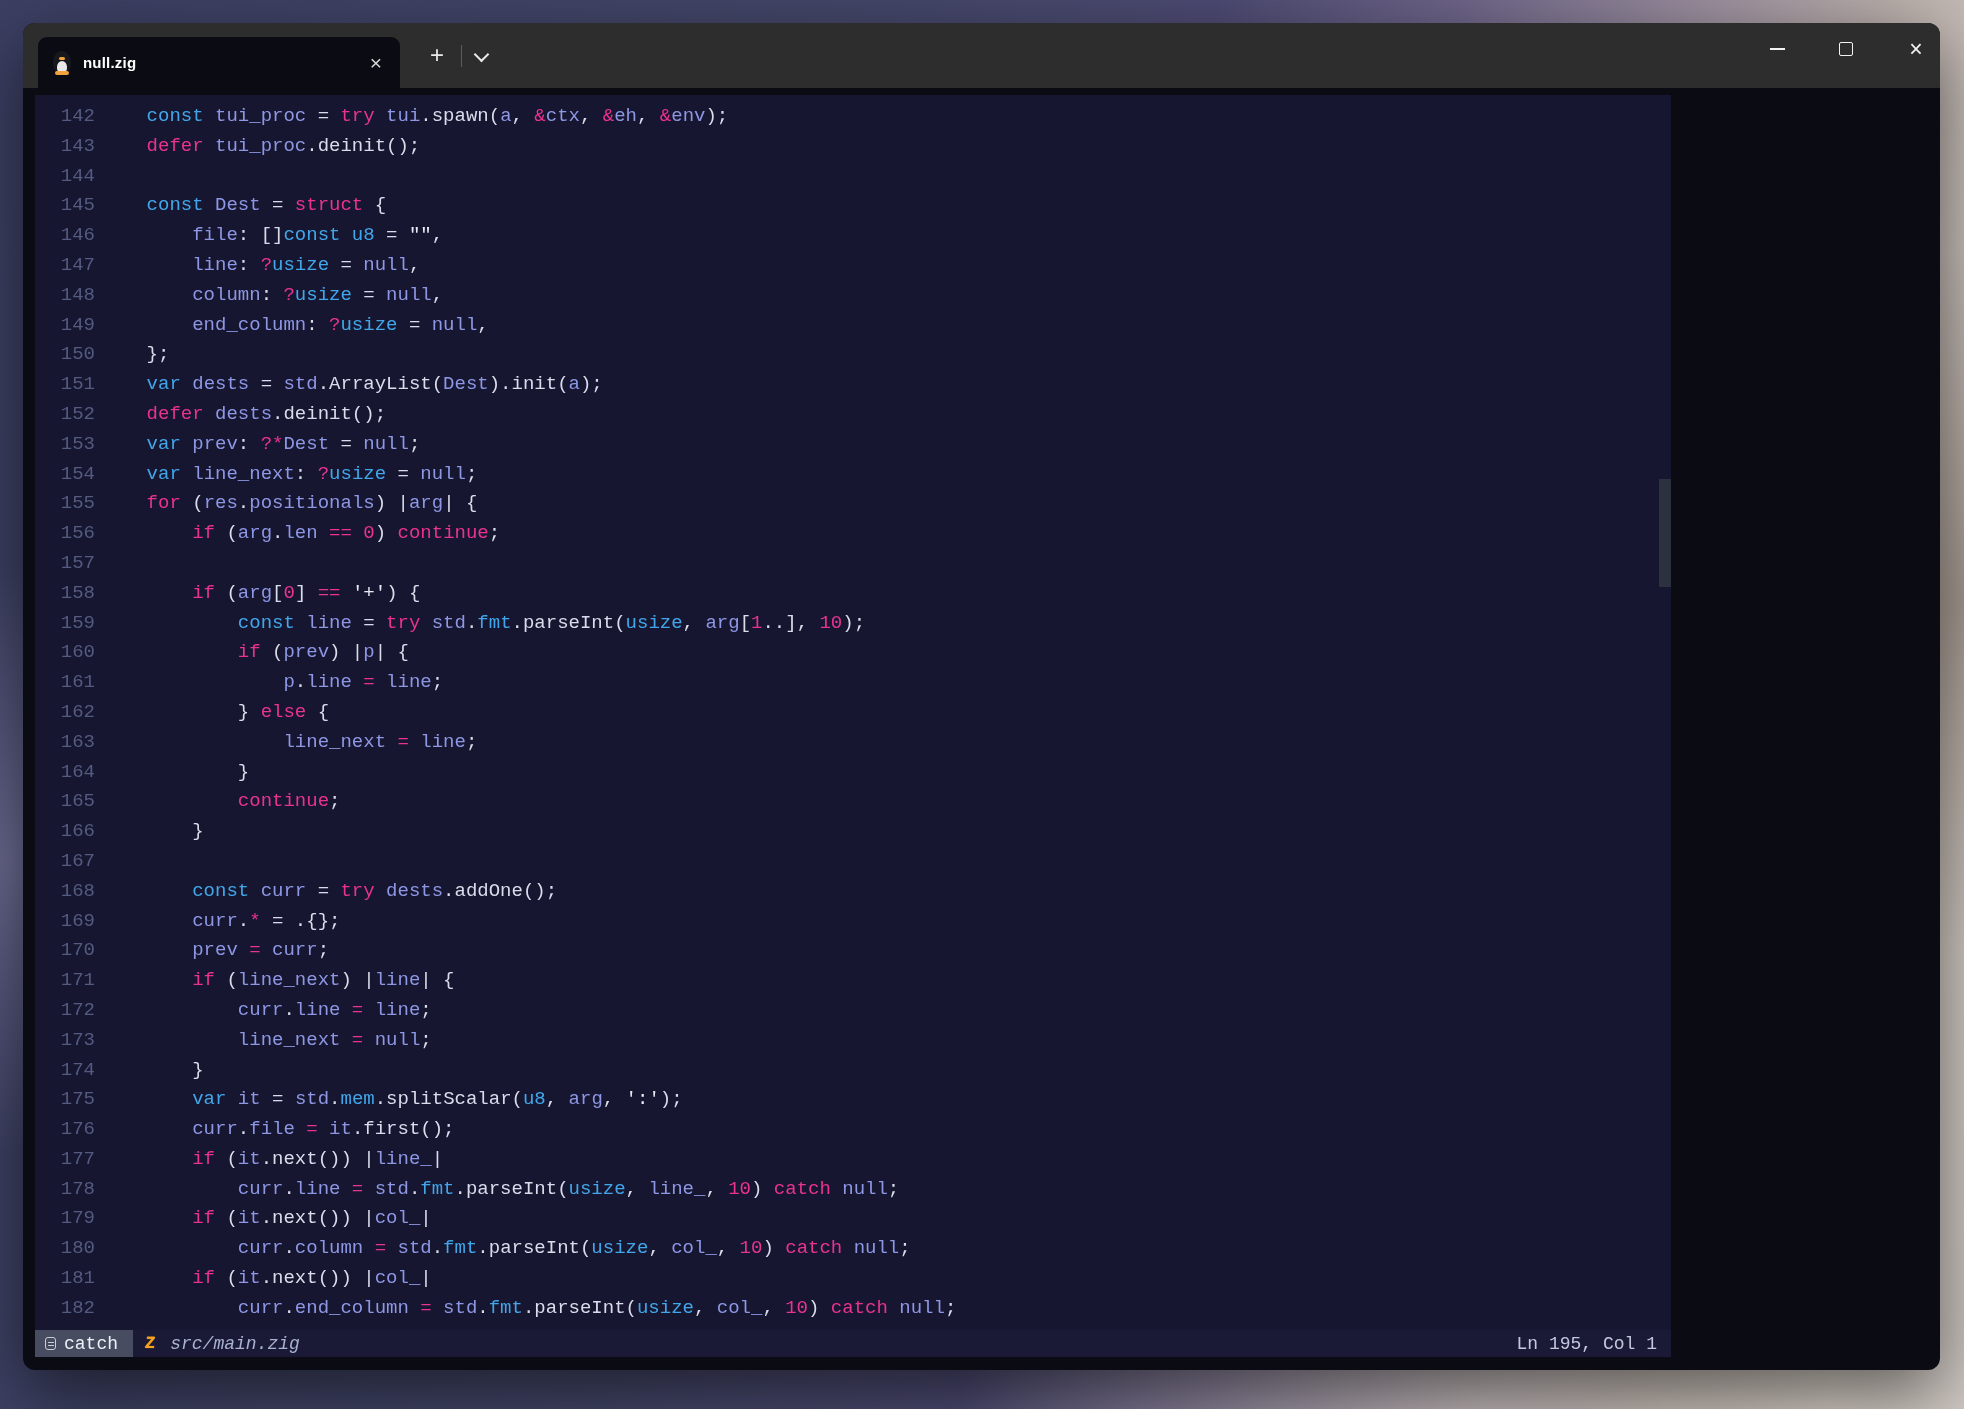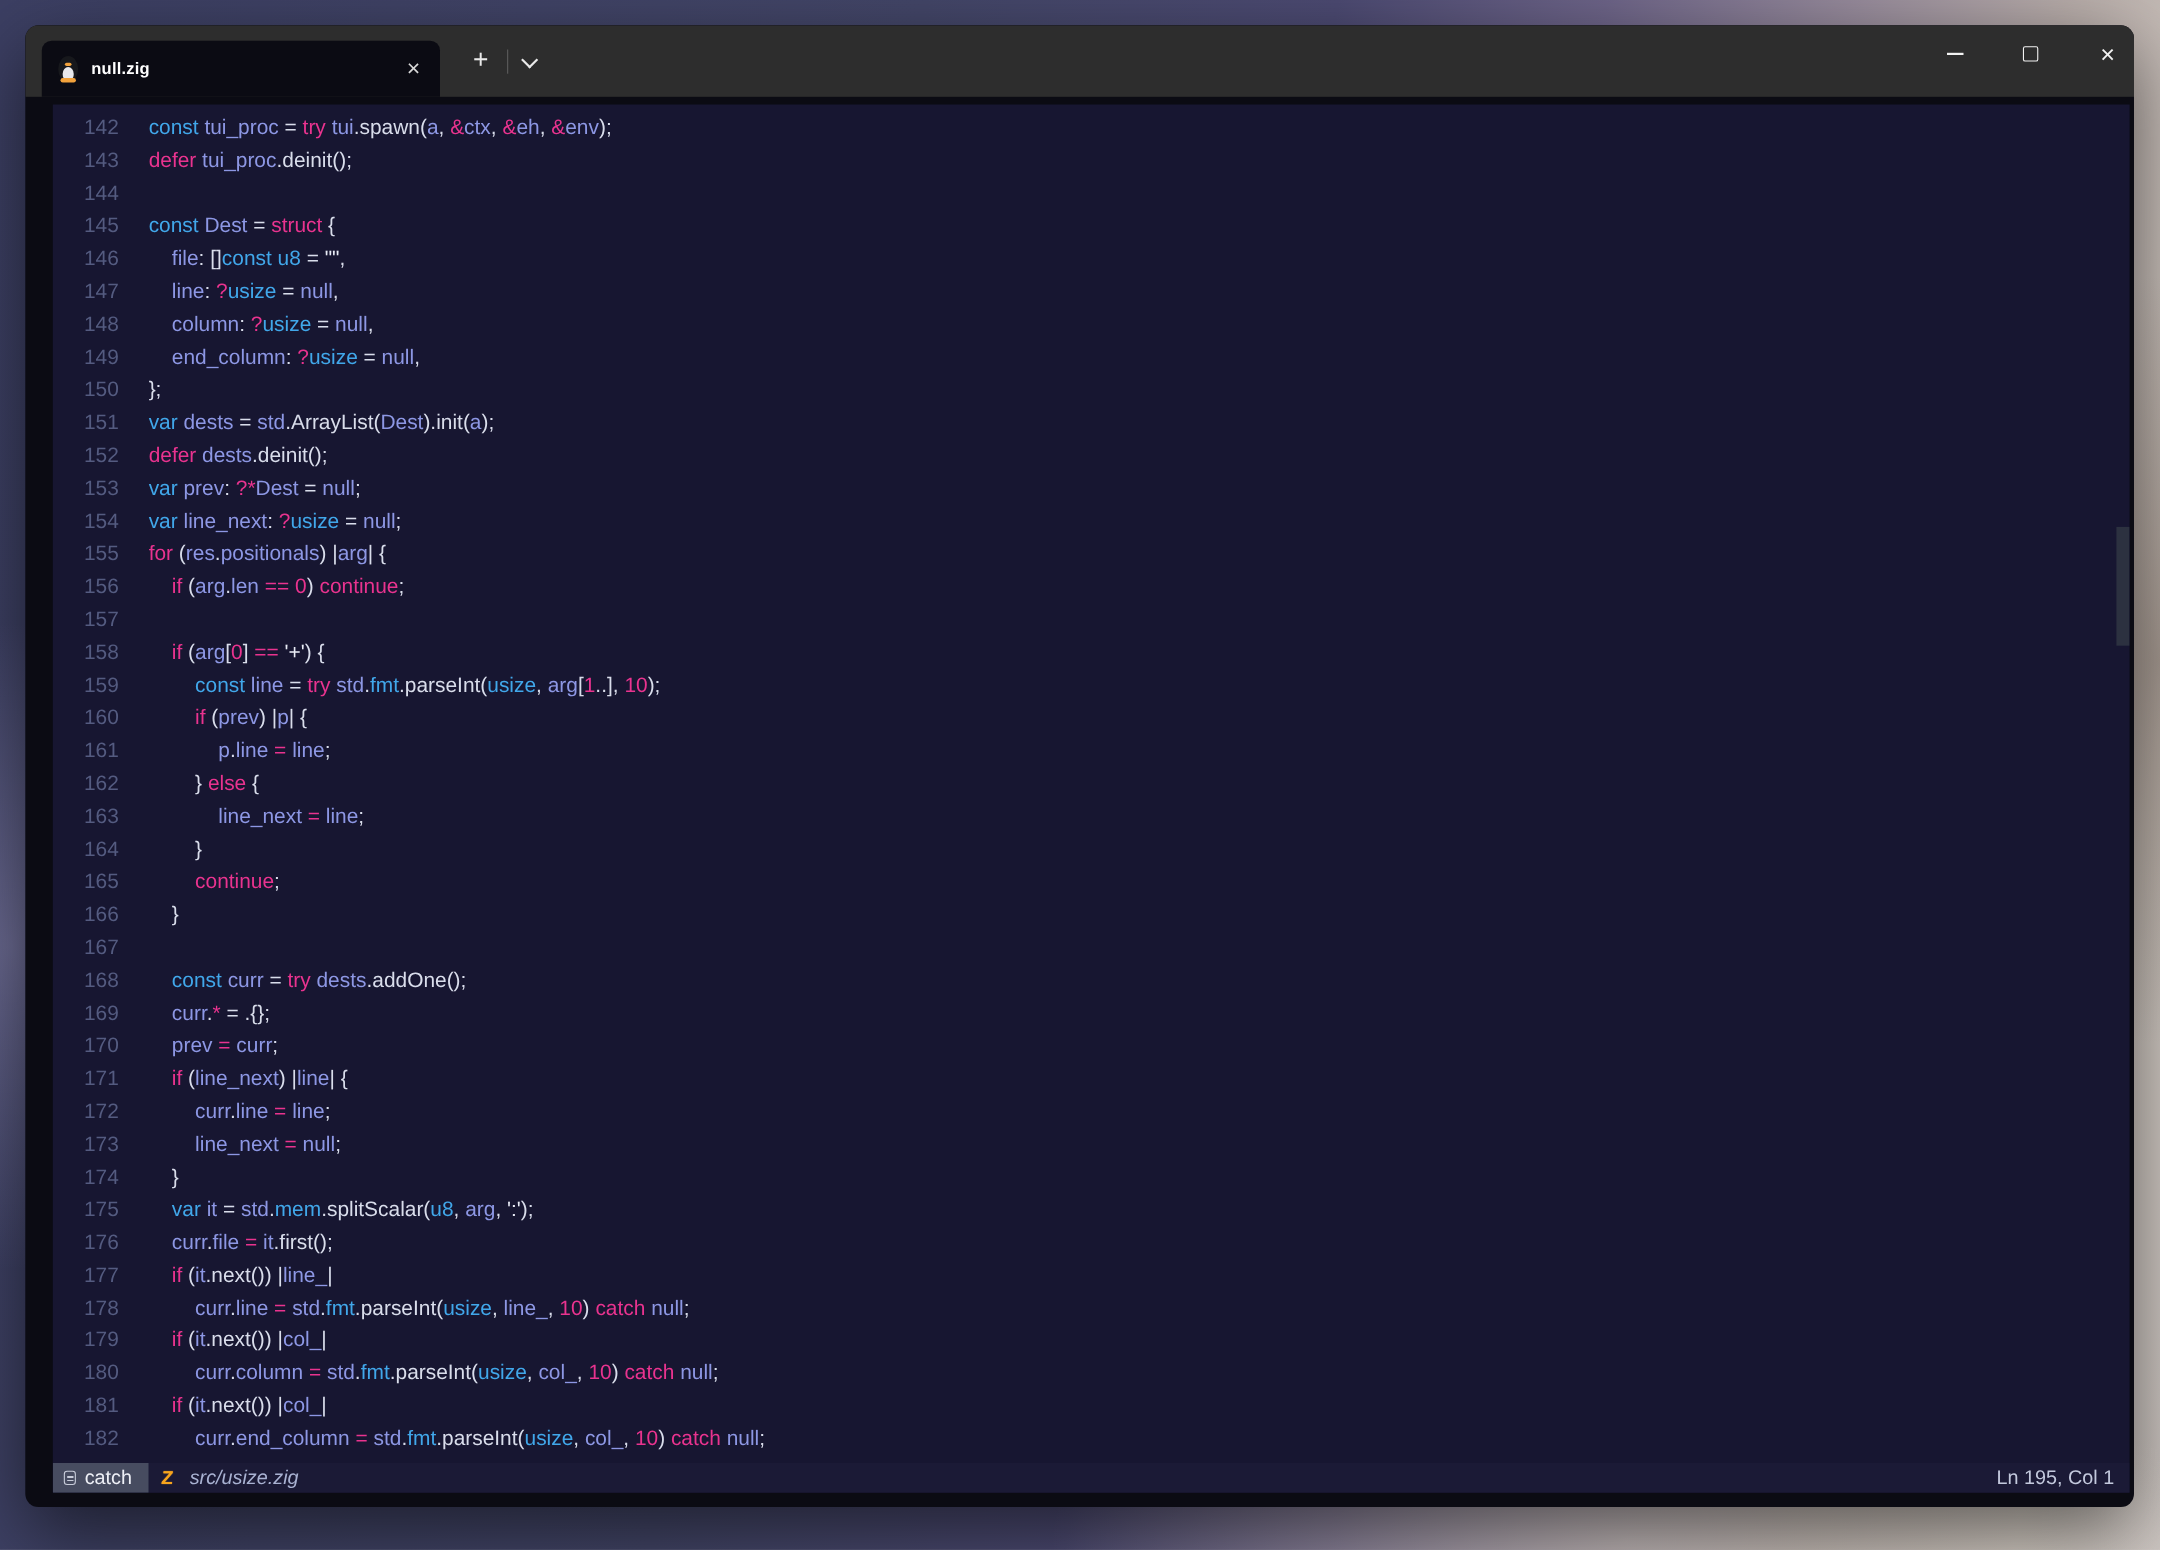--- a/index.html
+++ b/index.html
@@ -39,23 +39,23 @@
   .chev{position:absolute;left:453px;top:26px;width:9px;height:9px;
     border-right:2px solid #e9e9e9;border-bottom:2px solid #e9e9e9;transform:rotate(45deg);}
   
   .wc{position:absolute;top:0;height:52px;width:46px;display:flex;align-items:center;justify-content:center;}
   .wc-min{left:1731px;} .wc-max{left:1800px;} .wc-close{left:1870px;}
   .wc-min .bar{width:15px;height:2px;background:#f2f2f2;}
   .wc-max .box{width:12px;height:12px;border:1.6px solid #f2f2f2;border-radius:2px;}
   .wc-close .x{color:#f2f2f2;font-size:23px;font-weight:300;line-height:1;}
   
   .term{
-    position:absolute;left:25px;top:72px;width:1888px;height:1262px;
+    position:absolute;left:12px;top:72px;width:1636px;height:1262px;
     background:#171631;overflow:hidden;
-    font-family:Liberation Sans, sans-serif;
+    font-family:Liberation Mono, monospace;
   }
   .code{position:absolute;left:0;top:0;right:0;bottom:27px;padding-top:7px;
     font-size:19px;line-height:29.8px;white-space:pre;}
   .cl{display:flex;min-height:29.8px;}
   .ln{width:60px;flex:none;text-align:right;}
   .ct{padding-left:6px;}
   .thumb{position:absolute;right:0;top:384px;width:12px;height:108px;background:#2c3140;}
   
   .status{
     position:absolute;left:0;right:0;bottom:0;height:27px;background:#1b1a36;
@@ -106,18 +106,18 @@
   <div class="term">
     <div class="code"><div class="cl"><span class="ln" style="color: rgb(84, 91, 128);">142</span><span class="ct"><span style="color: rgb(217, 221, 235);">    </span><span style="color: rgb(65, 167, 234);">const</span><span style="color: rgb(217, 221, 235);"> </span><span style="color: rgb(141, 151, 228);">tui_proc</span><span style="color: rgb(217, 221, 235);"> = </span><span style="color: rgb(233, 51, 143);">try</span><span style="color: rgb(217, 221, 235);"> </span><span style="color: rgb(141, 151, 228);">tui</span><span style="color: rgb(217, 221, 235);">.spawn(</span><span style="color: rgb(141, 151, 228);">a</span><span style="color: rgb(217, 221, 235);">, </span><span style="color: rgb(233, 51, 143);">&amp;</span><span style="color: rgb(141, 151, 228);">ctx</span><span style="color: rgb(217, 221, 235);">, </span><span style="color: rgb(233, 51, 143);">&amp;</span><span style="color: rgb(141, 151, 228);">eh</span><span style="color: rgb(217, 221, 235);">, </span><span style="color: rgb(233, 51, 143);">&amp;</span><span style="color: rgb(141, 151, 228);">env</span><span style="color: rgb(217, 221, 235);">);</span></span></div><div class="cl"><span class="ln" style="color: rgb(84, 91, 128);">143</span><span class="ct"><span style="color: rgb(217, 221, 235);">    </span><span style="color: rgb(233, 51, 143);">defer</span><span style="color: rgb(217, 221, 235);"> </span><span style="color: rgb(141, 151, 228);">tui_proc</span><span style="color: rgb(217, 221, 235);">.deinit();</span></span></div><div class="cl"><span class="ln" style="color: rgb(84, 91, 128);">144</span><span class="ct"></span></div><div class="cl"><span class="ln" style="color: rgb(84, 91, 128);">145</span><span class="ct"><span style="color: rgb(217, 221, 235);">    </span><span style="color: rgb(65, 167, 234);">const</span><span style="color: rgb(217, 221, 235);"> </span><span style="color: rgb(141, 151, 228);">Dest</span><span style="color: rgb(217, 221, 235);"> = </span><span style="color: rgb(233, 51, 143);">struct</span><span style="color: rgb(217, 221, 235);"> {</span></span></div><div class="cl"><span class="ln" style="color: rgb(84, 91, 128);">146</span><span class="ct"><span style="color: rgb(217, 221, 235);">        </span><span style="color: rgb(141, 151, 228);">file</span><span style="color: rgb(217, 221, 235);">: []</span><span style="color: rgb(65, 167, 234);">const u8</span><span style="color: rgb(217, 221, 235);"> = </span><span style="color: rgb(232, 235, 245);">""</span><span style="color: rgb(217, 221, 235);">,</span></span></div><div class="cl"><span class="ln" style="color: rgb(84, 91, 128);">147</span><span class="ct"><span style="color: rgb(217, 221, 235);">        </span><span style="color: rgb(141, 151, 228);">line</span><span style="color: rgb(217, 221, 235);">: </span><span style="color: rgb(233, 51, 143);">?</span><span style="color: rgb(65, 167, 234);">usize</span><span style="color: rgb(217, 221, 235);"> = </span><span style="color: rgb(141, 151, 228);">null</span><span style="color: rgb(217, 221, 235);">,</span></span></div><div class="cl"><span class="ln" style="color: rgb(84, 91, 128);">148</span><span class="ct"><span style="color: rgb(217, 221, 235);">        </span><span style="color: rgb(141, 151, 228);">column</span><span style="color: rgb(217, 221, 235);">: </span><span style="color: rgb(233, 51, 143);">?</span><span style="color: rgb(65, 167, 234);">usize</span><span style="color: rgb(217, 221, 235);"> = </span><span style="color: rgb(141, 151, 228);">null</span><span style="color: rgb(217, 221, 235);">,</span></span></div><div class="cl"><span class="ln" style="color: rgb(84, 91, 128);">149</span><span class="ct"><span style="color: rgb(217, 221, 235);">        </span><span style="color: rgb(141, 151, 228);">end_column</span><span style="color: rgb(217, 221, 235);">: </span><span style="color: rgb(233, 51, 143);">?</span><span style="color: rgb(65, 167, 234);">usize</span><span style="color: rgb(217, 221, 235);"> = </span><span style="color: rgb(141, 151, 228);">null</span><span style="color: rgb(217, 221, 235);">,</span></span></div><div class="cl"><span class="ln" style="color: rgb(84, 91, 128);">150</span><span class="ct"><span style="color: rgb(217, 221, 235);">    };</span></span></div><div class="cl"><span class="ln" style="color: rgb(84, 91, 128);">151</span><span class="ct"><span style="color: rgb(217, 221, 235);">    </span><span style="color: rgb(65, 167, 234);">var</span><span style="color: rgb(217, 221, 235);"> </span><span style="color: rgb(141, 151, 228);">dests</span><span style="color: rgb(217, 221, 235);"> = </span><span style="color: rgb(141, 151, 228);">std</span><span style="color: rgb(217, 221, 235);">.ArrayList(</span><span style="color: rgb(141, 151, 228);">Dest</span><span style="color: rgb(217, 221, 235);">).init(</span><span style="color: rgb(141, 151, 228);">a</span><span style="color: rgb(217, 221, 235);">);</span></span></div><div class="cl"><span class="ln" style="color: rgb(84, 91, 128);">152</span><span class="ct"><span style="color: rgb(217, 221, 235);">    </span><span style="color: rgb(233, 51, 143);">defer</span><span style="color: rgb(217, 221, 235);"> </span><span style="color: rgb(141, 151, 228);">dests</span><span style="color: rgb(217, 221, 235);">.deinit();</span></span></div><div class="cl"><span class="ln" style="color: rgb(84, 91, 128);">153</span><span class="ct"><span style="color: rgb(217, 221, 235);">    </span><span style="color: rgb(65, 167, 234);">var</span><span style="color: rgb(217, 221, 235);"> </span><span style="color: rgb(141, 151, 228);">prev</span><span style="color: rgb(217, 221, 235);">: </span><span style="color: rgb(233, 51, 143);">?*</span><span style="color: rgb(141, 151, 228);">Dest</span><span style="color: rgb(217, 221, 235);"> = </span><span style="color: rgb(141, 151, 228);">null</span><span style="color: rgb(217, 221, 235);">;</span></span></div><div class="cl"><span class="ln" style="color: rgb(84, 91, 128);">154</span><span class="ct"><span style="color: rgb(217, 221, 235);">    </span><span style="color: rgb(65, 167, 234);">var</span><span style="color: rgb(217, 221, 235);"> </span><span style="color: rgb(141, 151, 228);">line_next</span><span style="color: rgb(217, 221, 235);">: </span><span style="color: rgb(233, 51, 143);">?</span><span style="color: rgb(65, 167, 234);">usize</span><span style="color: rgb(217, 221, 235);"> = </span><span style="color: rgb(141, 151, 228);">null</span><span style="color: rgb(217, 221, 235);">;</span></span></div><div class="cl"><span class="ln" style="color: rgb(84, 91, 128);">155</span><span class="ct"><span style="color: rgb(217, 221, 235);">    </span><span style="color: rgb(233, 51, 143);">for</span><span style="color: rgb(217, 221, 235);"> (</span><span style="color: rgb(141, 151, 228);">res</span><span style="color: rgb(217, 221, 235);">.</span><span style="color: rgb(141, 151, 228);">positionals</span><span style="color: rgb(217, 221, 235);">) |</span><span style="color: rgb(141, 151, 228);">arg</span><span style="color: rgb(217, 221, 235);">| {</span></span></div><div class="cl"><span class="ln" style="color: rgb(84, 91, 128);">156</span><span class="ct"><span style="color: rgb(217, 221, 235);">        </span><span style="color: rgb(233, 51, 143);">if</span><span style="color: rgb(217, 221, 235);"> (</span><span style="color: rgb(141, 151, 228);">arg</span><span style="color: rgb(217, 221, 235);">.</span><span style="color: rgb(141, 151, 228);">len</span><span style="color: rgb(217, 221, 235);"> </span><span style="color: rgb(233, 51, 143);">==</span><span style="color: rgb(217, 221, 235);"> </span><span style="color: rgb(233, 51, 143);">0</span><span style="color: rgb(217, 221, 235);">) </span><span style="color: rgb(233, 51, 143);">continue</span><span style="color: rgb(217, 221, 235);">;</span></span></div><div class="cl"><span class="ln" style="color: rgb(84, 91, 128);">157</span><span class="ct"></span></div><div class="cl"><span class="ln" style="color: rgb(84, 91, 128);">158</span><span class="ct"><span style="color: rgb(217, 221, 235);">        </span><span style="color: rgb(233, 51, 143);">if</span><span style="color: rgb(217, 221, 235);"> (</span><span style="color: rgb(141, 151, 228);">arg</span><span style="color: rgb(217, 221, 235);">[</span><span style="color: rgb(233, 51, 143);">0</span><span style="color: rgb(217, 221, 235);">] </span><span style="color: rgb(233, 51, 143);">==</span><span style="color: rgb(217, 221, 235);"> </span><span style="color: rgb(232, 235, 245);">'+'</span><span style="color: rgb(217, 221, 235);">) {</span></span></div><div class="cl"><span class="ln" style="color: rgb(84, 91, 128);">159</span><span class="ct"><span style="color: rgb(217, 221, 235);">            </span><span style="color: rgb(65, 167, 234);">const</span><span style="color: rgb(217, 221, 235);"> </span><span style="color: rgb(141, 151, 228);">line</span><span style="color: rgb(217, 221, 235);"> = </span><span style="color: rgb(233, 51, 143);">try</span><span style="color: rgb(217, 221, 235);"> </span><span style="color: rgb(141, 151, 228);">std</span><span style="color: rgb(217, 221, 235);">.</span><span style="color: rgb(65, 167, 234);">fmt</span><span style="color: rgb(217, 221, 235);">.parseInt(</span><span style="color: rgb(65, 167, 234);">usize</span><span style="color: rgb(217, 221, 235);">, </span><span style="color: rgb(141, 151, 228);">arg</span><span style="color: rgb(217, 221, 235);">[</span><span style="color: rgb(233, 51, 143);">1</span><span style="color: rgb(217, 221, 235);">..], </span><span style="color: rgb(233, 51, 143);">10</span><span style="color: rgb(217, 221, 235);">);</span></span></div><div class="cl"><span class="ln" style="color: rgb(84, 91, 128);">160</span><span class="ct"><span style="color: rgb(217, 221, 235);">            </span><span style="color: rgb(233, 51, 143);">if</span><span style="color: rgb(217, 221, 235);"> (</span><span style="color: rgb(141, 151, 228);">prev</span><span style="color: rgb(217, 221, 235);">) |</span><span style="color: rgb(141, 151, 228);">p</span><span style="color: rgb(217, 221, 235);">| {</span></span></div><div class="cl"><span class="ln" style="color: rgb(84, 91, 128);">161</span><span class="ct"><span style="color: rgb(217, 221, 235);">                </span><span style="color: rgb(141, 151, 228);">p</span><span style="color: rgb(217, 221, 235);">.</span><span style="color: rgb(141, 151, 228);">line</span><span style="color: rgb(217, 221, 235);"> </span><span style="color: rgb(233, 51, 143);">=</span><span style="color: rgb(217, 221, 235);"> </span><span style="color: rgb(141, 151, 228);">line</span><span style="color: rgb(217, 221, 235);">;</span></span></div><div class="cl"><span class="ln" style="color: rgb(84, 91, 128);">162</span><span class="ct"><span style="color: rgb(217, 221, 235);">            } </span><span style="color: rgb(233, 51, 143);">else</span><span style="color: rgb(217, 221, 235);"> {</span></span></div><div class="cl"><span class="ln" style="color: rgb(84, 91, 128);">163</span><span class="ct"><span style="color: rgb(217, 221, 235);">                </span><span style="color: rgb(141, 151, 228);">line_next</span><span style="color: rgb(217, 221, 235);"> </span><span style="color: rgb(233, 51, 143);">=</span><span style="color: rgb(217, 221, 235);"> </span><span style="color: rgb(141, 151, 228);">line</span><span style="color: rgb(217, 221, 235);">;</span></span></div><div class="cl"><span class="ln" style="color: rgb(84, 91, 128);">164</span><span class="ct"><span style="color: rgb(217, 221, 235);">            }</span></span></div><div class="cl"><span class="ln" style="color: rgb(84, 91, 128);">165</span><span class="ct"><span style="color: rgb(217, 221, 235);">            </span><span style="color: rgb(233, 51, 143);">continue</span><span style="color: rgb(217, 221, 235);">;</span></span></div><div class="cl"><span class="ln" style="color: rgb(84, 91, 128);">166</span><span class="ct"><span style="color: rgb(217, 221, 235);">        }</span></span></div><div class="cl"><span class="ln" style="color: rgb(84, 91, 128);">167</span><span class="ct"></span></div><div class="cl"><span class="ln" style="color: rgb(84, 91, 128);">168</span><span class="ct"><span style="color: rgb(217, 221, 235);">        </span><span style="color: rgb(65, 167, 234);">const</span><span style="color: rgb(217, 221, 235);"> </span><span style="color: rgb(141, 151, 228);">curr</span><span style="color: rgb(217, 221, 235);"> = </span><span style="color: rgb(233, 51, 143);">try</span><span style="color: rgb(217, 221, 235);"> </span><span style="color: rgb(141, 151, 228);">dests</span><span style="color: rgb(217, 221, 235);">.addOne();</span></span></div><div class="cl"><span class="ln" style="color: rgb(84, 91, 128);">169</span><span class="ct"><span style="color: rgb(217, 221, 235);">        </span><span style="color: rgb(141, 151, 228);">curr</span><span style="color: rgb(217, 221, 235);">.</span><span style="color: rgb(233, 51, 143);">*</span><span style="color: rgb(217, 221, 235);"> = .{};</span></span></div><div class="cl"><span class="ln" style="color: rgb(84, 91, 128);">170</span><span class="ct"><span style="color: rgb(217, 221, 235);">        </span><span style="color: rgb(141, 151, 228);">prev</span><span style="color: rgb(217, 221, 235);"> </span><span style="color: rgb(233, 51, 143);">=</span><span style="color: rgb(217, 221, 235);"> </span><span style="color: rgb(141, 151, 228);">curr</span><span style="color: rgb(217, 221, 235);">;</span></span></div><div class="cl"><span class="ln" style="color: rgb(84, 91, 128);">171</span><span class="ct"><span style="color: rgb(217, 221, 235);">        </span><span style="color: rgb(233, 51, 143);">if</span><span style="color: rgb(217, 221, 235);"> (</span><span style="color: rgb(141, 151, 228);">line_next</span><span style="color: rgb(217, 221, 235);">) |</span><span style="color: rgb(141, 151, 228);">line</span><span style="color: rgb(217, 221, 235);">| {</span></span></div><div class="cl"><span class="ln" style="color: rgb(84, 91, 128);">172</span><span class="ct"><span style="color: rgb(217, 221, 235);">            </span><span style="color: rgb(141, 151, 228);">curr</span><span style="color: rgb(217, 221, 235);">.</span><span style="color: rgb(141, 151, 228);">line</span><span style="color: rgb(217, 221, 235);"> </span><span style="color: rgb(233, 51, 143);">=</span><span style="color: rgb(217, 221, 235);"> </span><span style="color: rgb(141, 151, 228);">line</span><span style="color: rgb(217, 221, 235);">;</span></span></div><div class="cl"><span class="ln" style="color: rgb(84, 91, 128);">173</span><span class="ct"><span style="color: rgb(217, 221, 235);">            </span><span style="color: rgb(141, 151, 228);">line_next</span><span style="color: rgb(217, 221, 235);"> </span><span style="color: rgb(233, 51, 143);">=</span><span style="color: rgb(217, 221, 235);"> </span><span style="color: rgb(141, 151, 228);">null</span><span style="color: rgb(217, 221, 235);">;</span></span></div><div class="cl"><span class="ln" style="color: rgb(84, 91, 128);">174</span><span class="ct"><span style="color: rgb(217, 221, 235);">        }</span></span></div><div class="cl"><span class="ln" style="color: rgb(84, 91, 128);">175</span><span class="ct"><span style="color: rgb(217, 221, 235);">        </span><span style="color: rgb(65, 167, 234);">var</span><span style="color: rgb(217, 221, 235);"> </span><span style="color: rgb(141, 151, 228);">it</span><span style="color: rgb(217, 221, 235);"> = </span><span style="color: rgb(141, 151, 228);">std</span><span style="color: rgb(217, 221, 235);">.</span><span style="color: rgb(65, 167, 234);">mem</span><span style="color: rgb(217, 221, 235);">.splitScalar(</span><span style="color: rgb(65, 167, 234);">u8</span><span style="color: rgb(217, 221, 235);">, </span><span style="color: rgb(141, 151, 228);">arg</span><span style="color: rgb(217, 221, 235);">, </span><span style="color: rgb(232, 235, 245);">':'</span><span style="color: rgb(217, 221, 235);">);</span></span></div><div class="cl"><span class="ln" style="color: rgb(84, 91, 128);">176</span><span class="ct"><span style="color: rgb(217, 221, 235);">        </span><span style="color: rgb(141, 151, 228);">curr</span><span style="color: rgb(217, 221, 235);">.</span><span style="color: rgb(141, 151, 228);">file</span><span style="color: rgb(217, 221, 235);"> </span><span style="color: rgb(233, 51, 143);">=</span><span style="color: rgb(217, 221, 235);"> </span><span style="color: rgb(141, 151, 228);">it</span><span style="color: rgb(217, 221, 235);">.first();</span></span></div><div class="cl"><span class="ln" style="color: rgb(84, 91, 128);">177</span><span class="ct"><span style="color: rgb(217, 221, 235);">        </span><span style="color: rgb(233, 51, 143);">if</span><span style="color: rgb(217, 221, 235);"> (</span><span style="color: rgb(141, 151, 228);">it</span><span style="color: rgb(217, 221, 235);">.next()) |</span><span style="color: rgb(141, 151, 228);">line_</span><span style="color: rgb(217, 221, 235);">|</span></span></div><div class="cl"><span class="ln" style="color: rgb(84, 91, 128);">178</span><span class="ct"><span style="color: rgb(217, 221, 235);">            </span><span style="color: rgb(141, 151, 228);">curr</span><span style="color: rgb(217, 221, 235);">.</span><span style="color: rgb(141, 151, 228);">line</span><span style="color: rgb(217, 221, 235);"> </span><span style="color: rgb(233, 51, 143);">=</span><span style="color: rgb(217, 221, 235);"> </span><span style="color: rgb(141, 151, 228);">std</span><span style="color: rgb(217, 221, 235);">.</span><span style="color: rgb(65, 167, 234);">fmt</span><span style="color: rgb(217, 221, 235);">.parseInt(</span><span style="color: rgb(65, 167, 234);">usize</span><span style="color: rgb(217, 221, 235);">, </span><span style="color: rgb(141, 151, 228);">line_</span><span style="color: rgb(217, 221, 235);">, </span><span style="color: rgb(233, 51, 143);">10</span><span style="color: rgb(217, 221, 235);">) </span><span style="color: rgb(233, 51, 143);">catch</span><span style="color: rgb(217, 221, 235);"> </span><span style="color: rgb(141, 151, 228);">null</span><span style="color: rgb(217, 221, 235);">;</span></span></div><div class="cl"><span class="ln" style="color: rgb(84, 91, 128);">179</span><span class="ct"><span style="color: rgb(217, 221, 235);">        </span><span style="color: rgb(233, 51, 143);">if</span><span style="color: rgb(217, 221, 235);"> (</span><span style="color: rgb(141, 151, 228);">it</span><span style="color: rgb(217, 221, 235);">.next()) |</span><span style="color: rgb(141, 151, 228);">col_</span><span style="color: rgb(217, 221, 235);">|</span></span></div><div class="cl"><span class="ln" style="color: rgb(84, 91, 128);">180</span><span class="ct"><span style="color: rgb(217, 221, 235);">            </span><span style="color: rgb(141, 151, 228);">curr</span><span style="color: rgb(217, 221, 235);">.</span><span style="color: rgb(141, 151, 228);">column</span><span style="color: rgb(217, 221, 235);"> </span><span style="color: rgb(233, 51, 143);">=</span><span style="color: rgb(217, 221, 235);"> </span><span style="color: rgb(141, 151, 228);">std</span><span style="color: rgb(217, 221, 235);">.</span><span style="color: rgb(65, 167, 234);">fmt</span><span style="color: rgb(217, 221, 235);">.parseInt(</span><span style="color: rgb(65, 167, 234);">usize</span><span style="color: rgb(217, 221, 235);">, </span><span style="color: rgb(141, 151, 228);">col_</span><span style="color: rgb(217, 221, 235);">, </span><span style="color: rgb(233, 51, 143);">10</span><span style="color: rgb(217, 221, 235);">) </span><span style="color: rgb(233, 51, 143);">catch</span><span style="color: rgb(217, 221, 235);"> </span><span style="color: rgb(141, 151, 228);">null</span><span style="color: rgb(217, 221, 235);">;</span></span></div><div class="cl"><span class="ln" style="color: rgb(84, 91, 128);">181</span><span class="ct"><span style="color: rgb(217, 221, 235);">        </span><span style="color: rgb(233, 51, 143);">if</span><span style="color: rgb(217, 221, 235);"> (</span><span style="color: rgb(141, 151, 228);">it</span><span style="color: rgb(217, 221, 235);">.next()) |</span><span style="color: rgb(141, 151, 228);">col_</span><span style="color: rgb(217, 221, 235);">|</span></span></div><div class="cl"><span class="ln" style="color: rgb(84, 91, 128);">182</span><span class="ct"><span style="color: rgb(217, 221, 235);">            </span><span style="color: rgb(141, 151, 228);">curr</span><span style="color: rgb(217, 221, 235);">.</span><span style="color: rgb(141, 151, 228);">end_column</span><span style="color: rgb(217, 221, 235);"> </span><span style="color: rgb(233, 51, 143);">=</span><span style="color: rgb(217, 221, 235);"> </span><span style="color: rgb(141, 151, 228);">std</span><span style="color: rgb(217, 221, 235);">.</span><span style="color: rgb(65, 167, 234);">fmt</span><span style="color: rgb(217, 221, 235);">.parseInt(</span><span style="color: rgb(65, 167, 234);">usize</span><span style="color: rgb(217, 221, 235);">, </span><span style="color: rgb(141, 151, 228);">col_</span><span style="color: rgb(217, 221, 235);">, </span><span style="color: rgb(233, 51, 143);">10</span><span style="color: rgb(217, 221, 235);">) </span><span style="color: rgb(233, 51, 143);">catch</span><span style="color: rgb(217, 221, 235);"> </span><span style="color: rgb(141, 151, 228);">null</span><span style="color: rgb(217, 221, 235);">;</span></span></div></div>
     <div class="thumb"></div>
 
     <div class="status">
       <div class="chip">
         <span class="doc-icon"></span>
         <span class="chip-label">catch</span>
       </div>
       <span class="zig">Z</span>
-      <span class="filepath">src/usize.zig</span>
+      <span class="filepath">src/main.zig</span>
       <span class="lncol">Ln 195, Col 1</span>
     </div>
   </div>
 
 </div>
 
 </body></html>

